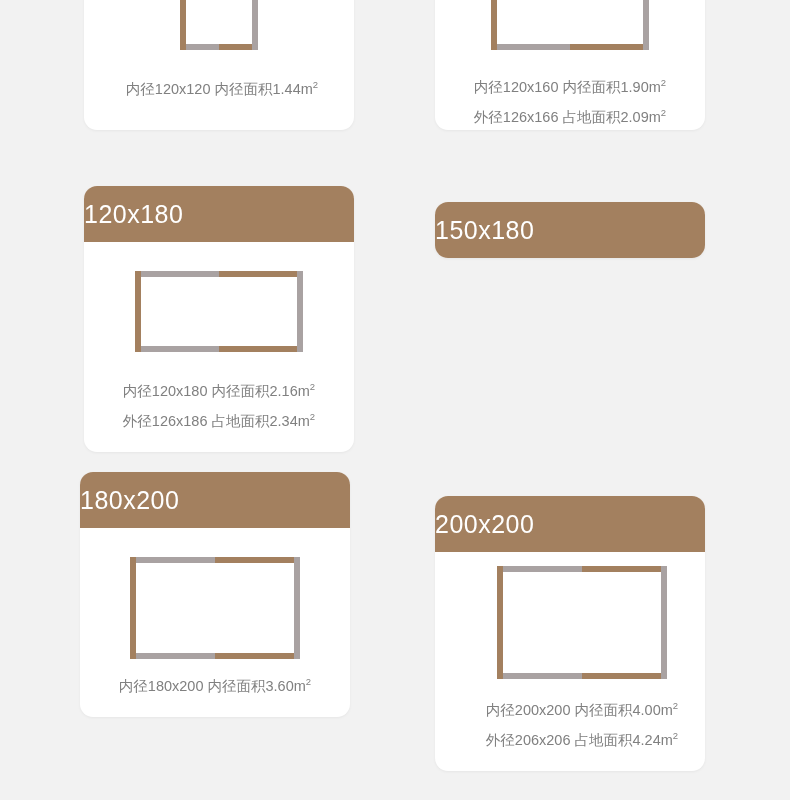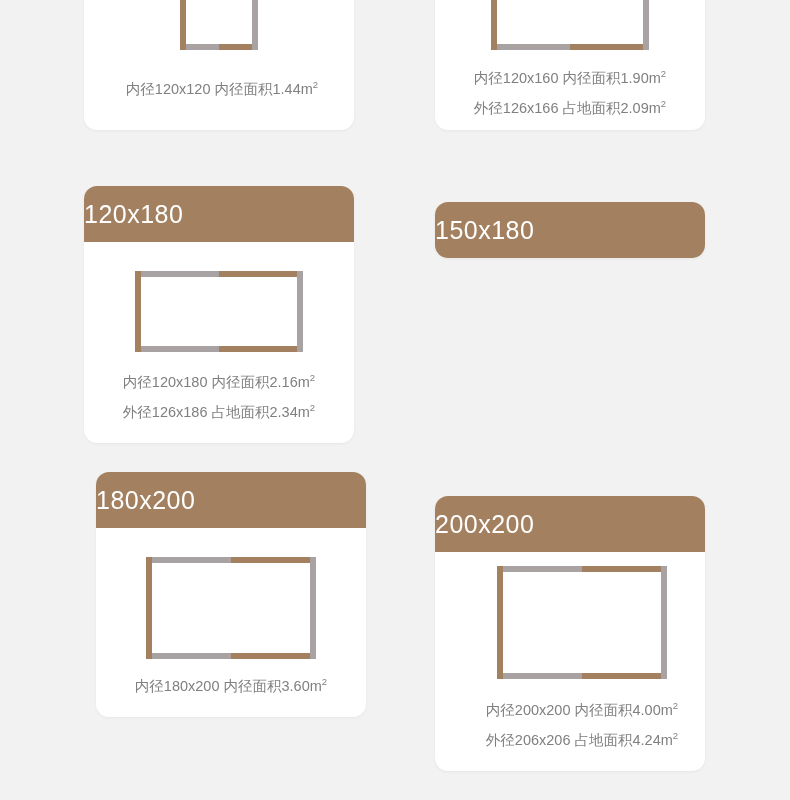--- a/index.html
+++ b/index.html
@@ -67,21 +67,21 @@
   }
   .edge-top-left    { top: 0;    left: 0;  width: 50%; height: 6px; background: #a9a2a2; }
   .edge-top-right   { top: 0;    right: 0; width: 50%; height: 6px; background: #a3805f; }
   .edge-bottom-left { bottom: 0; left: 0;  width: 50%; height: 6px; background: #a9a2a2; }
   .edge-bottom-right{ bottom: 0; right: 0; width: 50%; height: 6px; background: #a3805f; }
   .edge-left        { top: 0; bottom: 0; left: 0;  width: 6px; background: #a3805f; }
   .edge-right       { top: 0; bottom: 0; right: 0; width: 6px; background: #a9a2a2; }
 
   
   .caption {
-    margin-top: 11px;
+    margin-top: 20px;
     text-align: center;
     color: #808080;
     font-size: 14.5px;
     line-height: 25px;
   }
   .caption div { white-space: nowrap; }
   .sup { font-size: 9.5px; vertical-align: super; }
 
   
   .card-clipped {
@@ -156,21 +156,21 @@
       </div>
     </div>
   </div>
 
   <div class="card" style="left:435px; top:202px;">
     <div class="card-header">
       <span class="card-header-title">150x180</span>
     </div>
   </div>
 
-  <div class="card" style="left:96px; top:472px;">
+  <div class="card" style="left:80px; top:472px;">
     <div class="card-header">
       <span class="card-header-title">180x200</span>
     </div>
     <div class="card-body">
       <div class="diagram-wrap" style="height:107px;">
         <div class="frame" style="width:170px; height:102px;">
           <div class="edge edge-top-left"></div>
           <div class="edge edge-top-right"></div>
           <div class="edge edge-bottom-left"></div>
           <div class="edge edge-bottom-right"></div>

